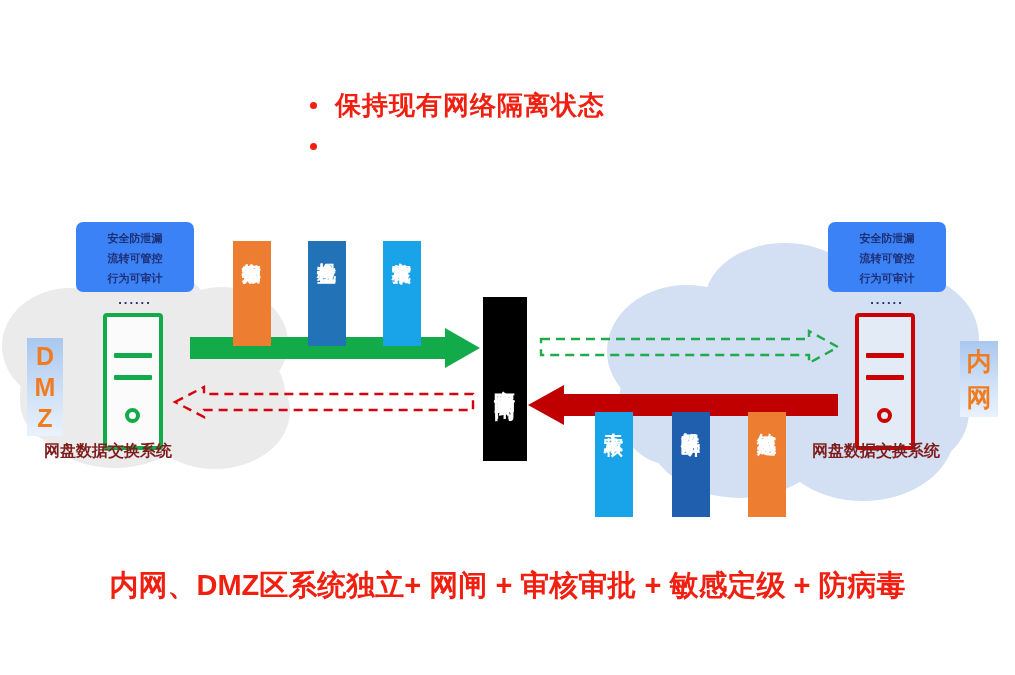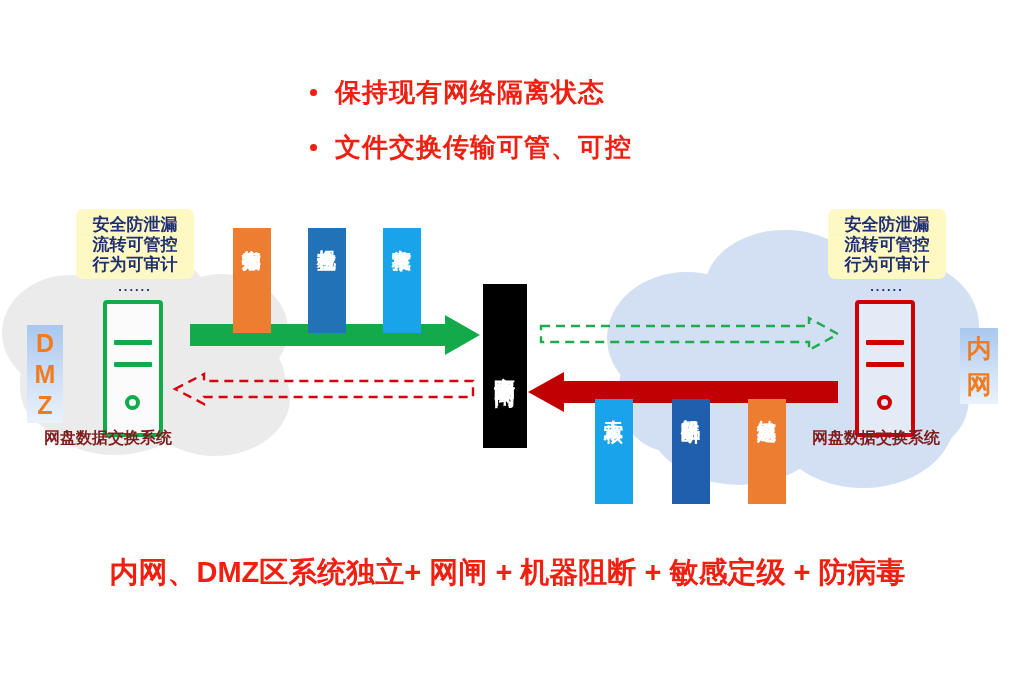--- a/index.html
+++ b/index.html
@@ -1,21 +1,21 @@
 <!DOCTYPE html>
 <html lang="zh"><head>
 <meta charset="utf-8">
 <title>network-isolation-diagram</title>
 <style>
   html,body{margin:0;padding:0;background:#ffffff;}
   body{
     width:1015px;height:675px;overflow:hidden;position:relative;
     font-family:"Liberation Sans","DejaVu Sans",sans-serif;
   }
-  .stage{position:absolute;left:0;top:3px;width:1015px;height:639px;}
+  .stage{position:absolute;left:0;top:16px;width:1015px;height:639px;}
 
   
   .bullets{position:absolute;left:310px;top:72px;width:520px;}
   .bullet-row{display:flex;align-items:center;margin-bottom:20px;}
   .bullet-dot{
     width:7px;height:7px;border-radius:50%;background:#f01f10;
     margin-right:18px;flex:0 0 auto;
   }
   .bullet-text{
     color:#f01f10;font-weight:bold;font-size:26px;letter-spacing:1px;
@@ -58,22 +58,22 @@
   #server-right .ring{border-color:#cc0000;}
   #server-right{left:855px;top:297px;width:60px;height:137px;}
   #server-right .bar{left:11px;width:38px;}
   #server-right .bar.b1{top:40px;}
   #server-right .bar.b2{top:62px;}
   #server-right .ring{left:22px;top:95px;}
 
   
   .callout{position:absolute;width:118px;}
   .callout .box{
-    background:#fef9c3;border-radius:7px;padding:6px 4px 4px 4px;
-    text-align:center;color:#1f2f74;font-weight:bold;font-size:17px;line-height:20px;
+    background:#3b82f6;border-radius:7px;padding:6px 4px 4px 4px;
+    text-align:center;color:#1f2f74;font-weight:bold;font-size:11px;line-height:20px;
     white-space:nowrap;
   }
   .callout .dots{
     text-align:center;color:#1f2f74;font-weight:bold;font-size:13px;
     letter-spacing:2px;line-height:12px;margin-top:2px;
   }
   #callout-left{left:76px;top:206px;}
   #callout-right{left:828px;top:206px;}
 
   
@@ -119,21 +119,20 @@
 
 <div class="stage">
 
   <div class="bullets">
     <div class="bullet-row">
       <span class="bullet-dot"></span>
       <span class="bullet-text">保持现有网络隔离状态</span>
     </div>
     <div class="bullet-row">
       <span class="bullet-dot"></span>
-      <span class="bullet-text">文件交换传输可管、可控</span>
     </div>
   </div>
 
   <div class="cloud" style="left:0px;top:245px;">
     <svg width="310" height="215" viewBox="0 0 310 215" aria-hidden="true">
       <g fill="#ebebeb">
         <ellipse cx="70" cy="85" rx="68" ry="58"></ellipse>
         <ellipse cx="148" cy="55" rx="62" ry="50"></ellipse>
         <ellipse cx="222" cy="82" rx="66" ry="56"></ellipse>
         <ellipse cx="115" cy="145" rx="85" ry="62"></ellipse>
@@ -244,15 +243,15 @@
     <span style="writing-mode:vertical-rl;text-orientation:upright;letter-spacing:1px;">机器阻断</span>
   </div>
   <div class="vchip" id="chip-grading">
     <span style="writing-mode:vertical-rl;text-orientation:upright;letter-spacing:1px;">敏感定级</span>
   </div>
 
   <div id="gateway">
     <span style="writing-mode:vertical-rl;text-orientation:upright;letter-spacing:2px;">安全隔离网闸</span>
   </div>
 
-  <div id="summary">内网、DMZ区系统独立+ 网闸 + 机器阻断 + 敏感定级 + 防病毒</div>
+  <div id="summary">内网、DMZ区系统独立+ 网闸 + 审核审批 + 敏感定级 + 防病毒</div>
 
 </div>
 
 </body></html>

